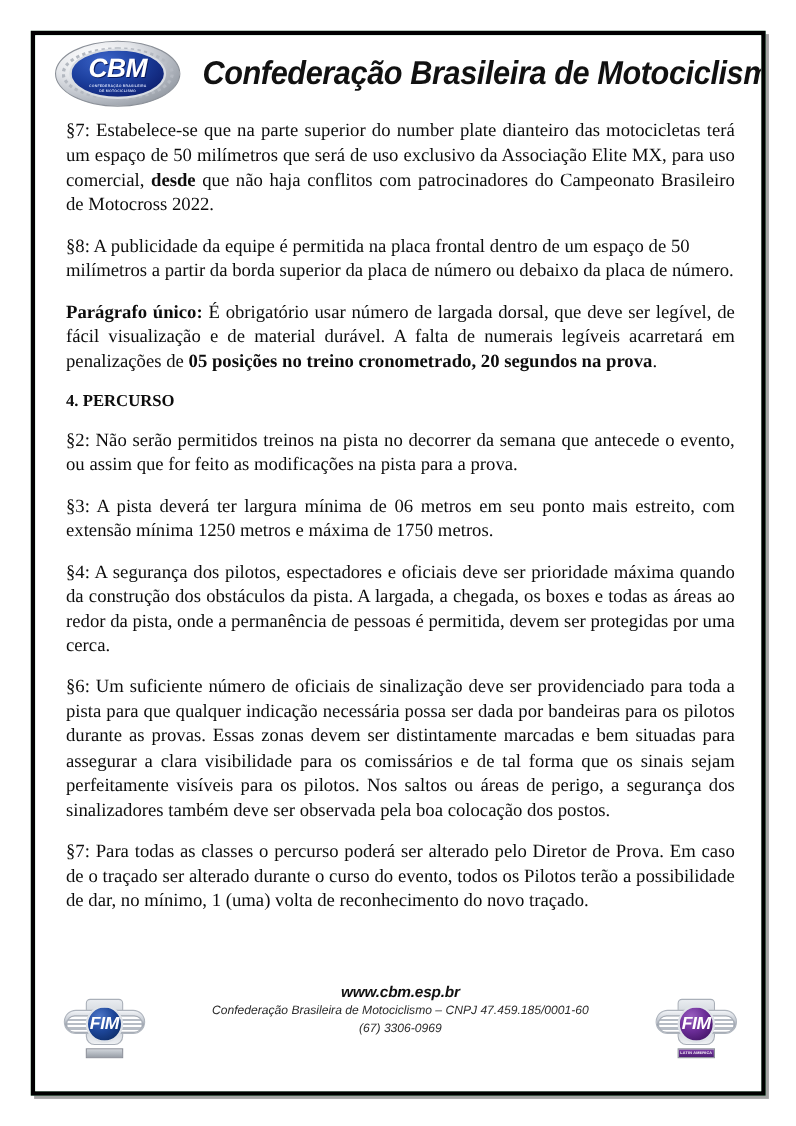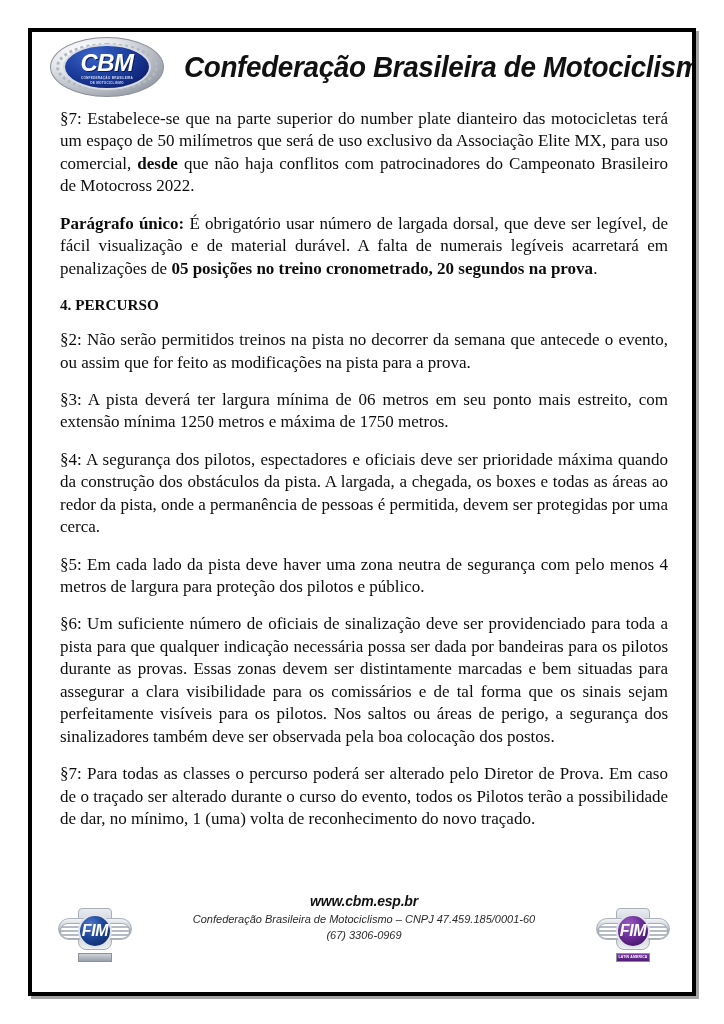--- a/index.html
+++ b/index.html
@@ -271,33 +271,33 @@
             <div class="cbm-sub">DE MOTOCICLISMO</div>
           </div>
         </div>
         <div class="header-title">Confederação Brasileira de Motociclismo</div>
       </div>
 
       <div class="content">
 
         <p class="para"><span>§7: Estabelece-se que na parte superior do number plate dianteiro das motocicletas terá um espaço de 50 milímetros que será de uso exclusivo da Associação Elite MX, para uso comercial, </span><span class="b">desde</span><span> que não haja conflitos com patrocinadores do Campeonato Brasileiro de Motocross 2022.</span></p>
 
+        <p class="para noj">§8: A publicidade da equipe é permitida na placa frontal dentro de um espaço de 50 milímetros a partir da borda superior da placa de número ou debaixo da placa de número.</p>
 
         <p class="para"><span class="b">Parágrafo único:</span><span> É obrigatório usar número de largada dorsal, que deve ser legível, de fácil visualização e de material durável. A falta de numerais legíveis acarretará em penalizações de </span><span class="b">05 posições no treino cronometrado, 20 segundos na prova</span><span>.</span></p>
 
         <h2 class="section">4. PERCURSO</h2>
 
 
         <p class="para">§2: Não serão permitidos treinos na pista no decorrer da semana que antecede o evento, ou assim que for feito as modificações na pista para a prova.</p>
 
         <p class="para">§3: A pista deverá ter largura mínima de 06 metros em seu ponto mais estreito, com extensão mínima 1250 metros e máxima de 1750 metros.</p>
 
         <p class="para">§4: A segurança dos pilotos, espectadores e oficiais deve ser prioridade máxima quando da construção dos obstáculos da pista. A largada, a chegada, os boxes e todas as áreas ao redor da pista, onde a permanência de pessoas é permitida, devem ser protegidas por uma cerca.</p>
 
-        <p class="para">§5: Em cada lado da pista deve haver uma zona neutra de segurança com pelo menos 4 metros de largura para proteção dos pilotos e público.</p>
 
         <p class="para">§6: Um suficiente número de oficiais de sinalização deve ser providenciado para toda a pista para que qualquer indicação necessária possa ser dada por bandeiras para os pilotos durante as provas. Essas zonas devem ser distintamente marcadas e bem situadas para assegurar a clara visibilidade para os comissários e de tal forma que os sinais sejam perfeitamente visíveis para os pilotos. Nos saltos ou áreas de perigo, a segurança dos sinalizadores também deve ser observada pela boa colocação dos postos.</p>
 
         <p class="para">§7: Para todas as classes o percurso poderá ser alterado pelo Diretor de Prova. Em caso de o traçado ser alterado durante o curso do evento, todos os Pilotos terão a possibilidade de dar, no mínimo, 1 (uma) volta de reconhecimento do novo traçado.</p>
 
       </div>
 
       <div class="footer">
 
         <div class="fim-logo">

